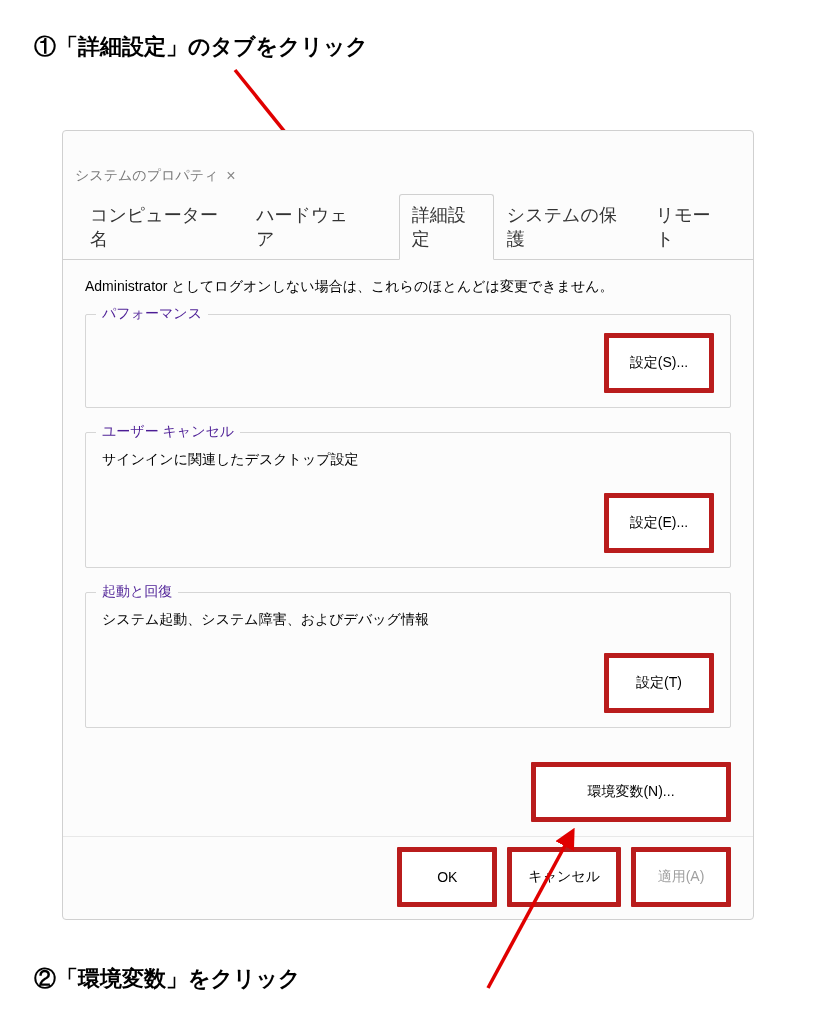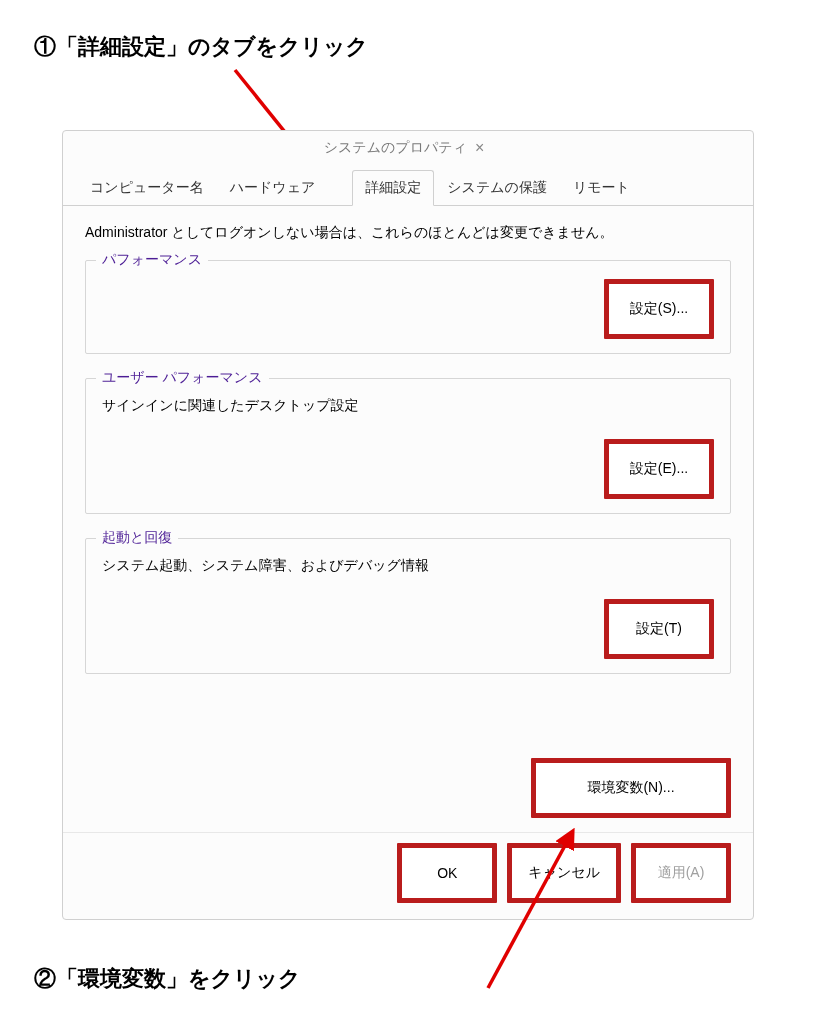--- a/index.html
+++ b/index.html
@@ -35,40 +35,41 @@
       border: 1px solid #d0d0d0;
       background: #fcfcfc;
       border-radius: 4px;
       display: flex;
       flex-direction: column;
     }
     .titlebar {
       height: 34px;
       display: flex;
       align-items: center;
-      justify-content: center;
+      justify-content: flex-start;
       padding: 0 12px;
       color: #7a7a7a;
       font-size: 14px;
+      margin-top: 32px;
     }
     .close-x {
       font-size: 16px;
       color: #888;
       cursor: pointer;
       padding: 4px 8px;
     }
     .tabs {
       display: flex;
       padding: 0 14px;
       border-bottom: 1px solid #d0d0d0;
       margin-top: 4px;
     }
     .tab {
       padding: 8px 12px;
-      font-size: 14px;
+      font-size: 18px;
       color: #333;
       cursor: pointer;
       border: 1px solid transparent;
       border-bottom: none;
       position: relative;
       top: 1px;
     }
     .tab.active {
       border: 1px solid #d0d0d0;
       border-bottom: 1px solid #fcfcfc;
@@ -173,21 +174,21 @@
     <div class="admin-note">Administrator としてログオンしない場合は、これらのほとんどは変更できません。</div>
 
     <div class="fieldset">
       <span class="fieldset-legend">パフォーマンス</span>
       <div class="btn-row">
         <button class="btn">設定(S)...</button>
       </div>
     </div>
 
     <div class="fieldset">
-      <span class="fieldset-legend">ユーザー パフォーマンス</span>
+      <span class="fieldset-legend">ユーザー キャンセル</span>
       <div class="fieldset-desc">サインインに関連したデスクトップ設定</div>
       <div class="btn-row">
         <button class="btn">設定(E)...</button>
       </div>
     </div>
 
     <div class="fieldset">
       <span class="fieldset-legend">起動と回復</span>
       <div class="fieldset-desc">システム起動、システム障害、およびデバッグ情報</div>
       <div class="btn-row">

